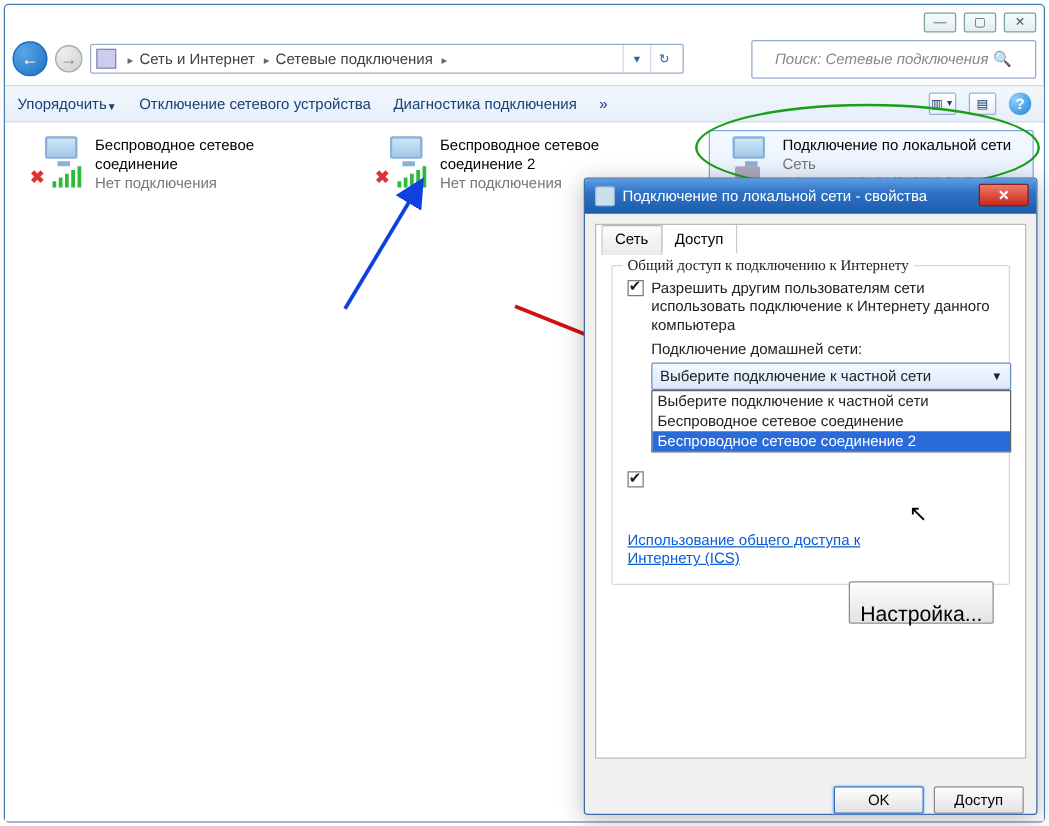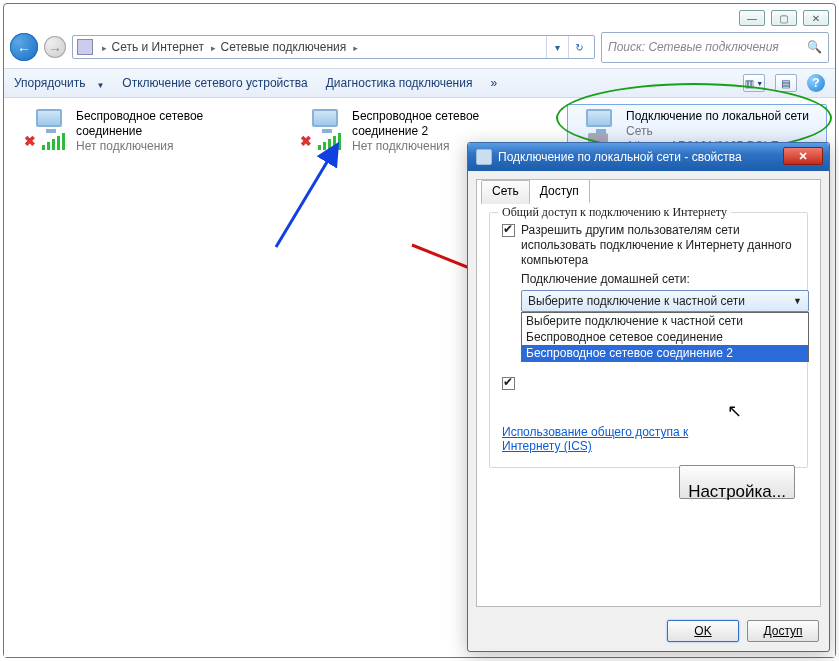--- a/index.html
+++ b/index.html
@@ -38,34 +38,35 @@
     flex: 1; height: 24px; border: 1px solid #9aaccc; border-radius: 2px;
     display: flex; align-items: center; padding: 0 4px; font-size: 12px; color: #222;
     background: #fff;
   }
   .addr .cpicon { width:16px; height:16px; background:#cce; border:1px solid #88a; margin-right:4px; }
   .addr .crumb { color: #404040; padding: 0 2px; }
   .addr .sep::after { content: "▸"; font-size: 9px; color: #666; padding: 0 3px 0 5px; }
   .addr-drop, .addr-ref { width: 22px; height: 22px; border-left:1px solid #ccd6e8; display:flex; align-items:center; justify-content:center; font-size:10px; color:#2a63a8; }
   .search {
     width: 228px; height: 31px; border: 1px solid #9aaccc; border-radius:2px;
-    display:flex; align-items:center; padding:0 6px; font-size:12px; color:#888; font-style:italic;
+    display:flex; align-items:center; padding:0 18px; font-size:12px; color:#888; font-style:italic;
     background:#fff;
+    margin-left:48px;
   }
   .search .sico { margin-left:auto; font-style:normal; color:#3a74c0; }
 
   
   .toolbar {
     position:absolute; left:0; right:0; top:64px; height:30px;
     background: linear-gradient(#f3f8fd, #e6eef9);
     border-top:1px solid #cfd9ea; border-bottom:1px solid #cfd9ea;
     display:flex; align-items:center; padding:0 10px; font-size:12px; color:#1b3e73;
     gap: 18px;
   }
-  .tbitem { display:flex; align-items:flex-end; gap:11px; cursor:default; }
+  .tbitem { display:flex; align-items:flex-end; gap:0; cursor:default; }
   .tbitem .drop { font-size:8px; }
   .tbright { margin-left:auto; display:flex; align-items:center; gap:10px; }
   .tbico { width:22px; height:18px; border:1px solid #99b0d4; border-radius:2px; background:linear-gradient(#fff,#e8eef8); display:flex; align-items:center; justify-content:center; font-size:10px; }
   .help { width:18px; height:18px; border-radius:50%; background:radial-gradient(circle at 30% 30%,#8fd0ff,#1c84d6); color:#fff; font-size:12px; font-weight:bold; display:flex; align-items:center; justify-content:center; }
 
   
   .content { position:absolute; left:0; right:0; top:95px; bottom:0; background:#fff; }
 
   .conn {
     position:absolute; width:255px; height:52px;
@@ -148,21 +149,21 @@
   .combo-list div { padding:1px 4px; font-size:12px; }
   .combo-list .hi { background:#2a6ad9; color:#fff; }
 
   .link { color:#0b5dd7; text-decoration:underline; cursor:pointer; }
   .cfgbtn {
     position:absolute; right:12px; top:252px;
     height:22px; padding:16px 8px; border:1px solid #8c8c8c; background:linear-gradient(#fdfdfd,#e3e3e3);
     border-radius:2px; font-size:17px;
   }
 
-  .dlg-footer { position:absolute; left:0; right:0; bottom:0; height:40px; display:flex; align-items:center; justify-content:flex-end; gap:8px; padding:0 10px;text-decoration:underline; }
+  .dlg-footer { position:absolute; left:0; right:0; bottom:0; height:40px; display:flex; align-items:flex-end; justify-content:flex-end; gap:8px; padding:0 10px; }
   .btn { height:22px; min-width:72px; border:1px solid #8c8c8c; background:linear-gradient(#fdfdfd,#e3e3e3); border-radius:2px; font-size:12px; }
   .btn.primary { border:1px solid #2f72c4; box-shadow:0 0 2px #6baeff; }
 
   .cursor { position:absolute; pointer-events:none; font-size:18px; color:#000; filter:drop-shadow(0 0 1px #fff); }
 </style>
 </head>
 <body>
 
 <div class="outer">
 

